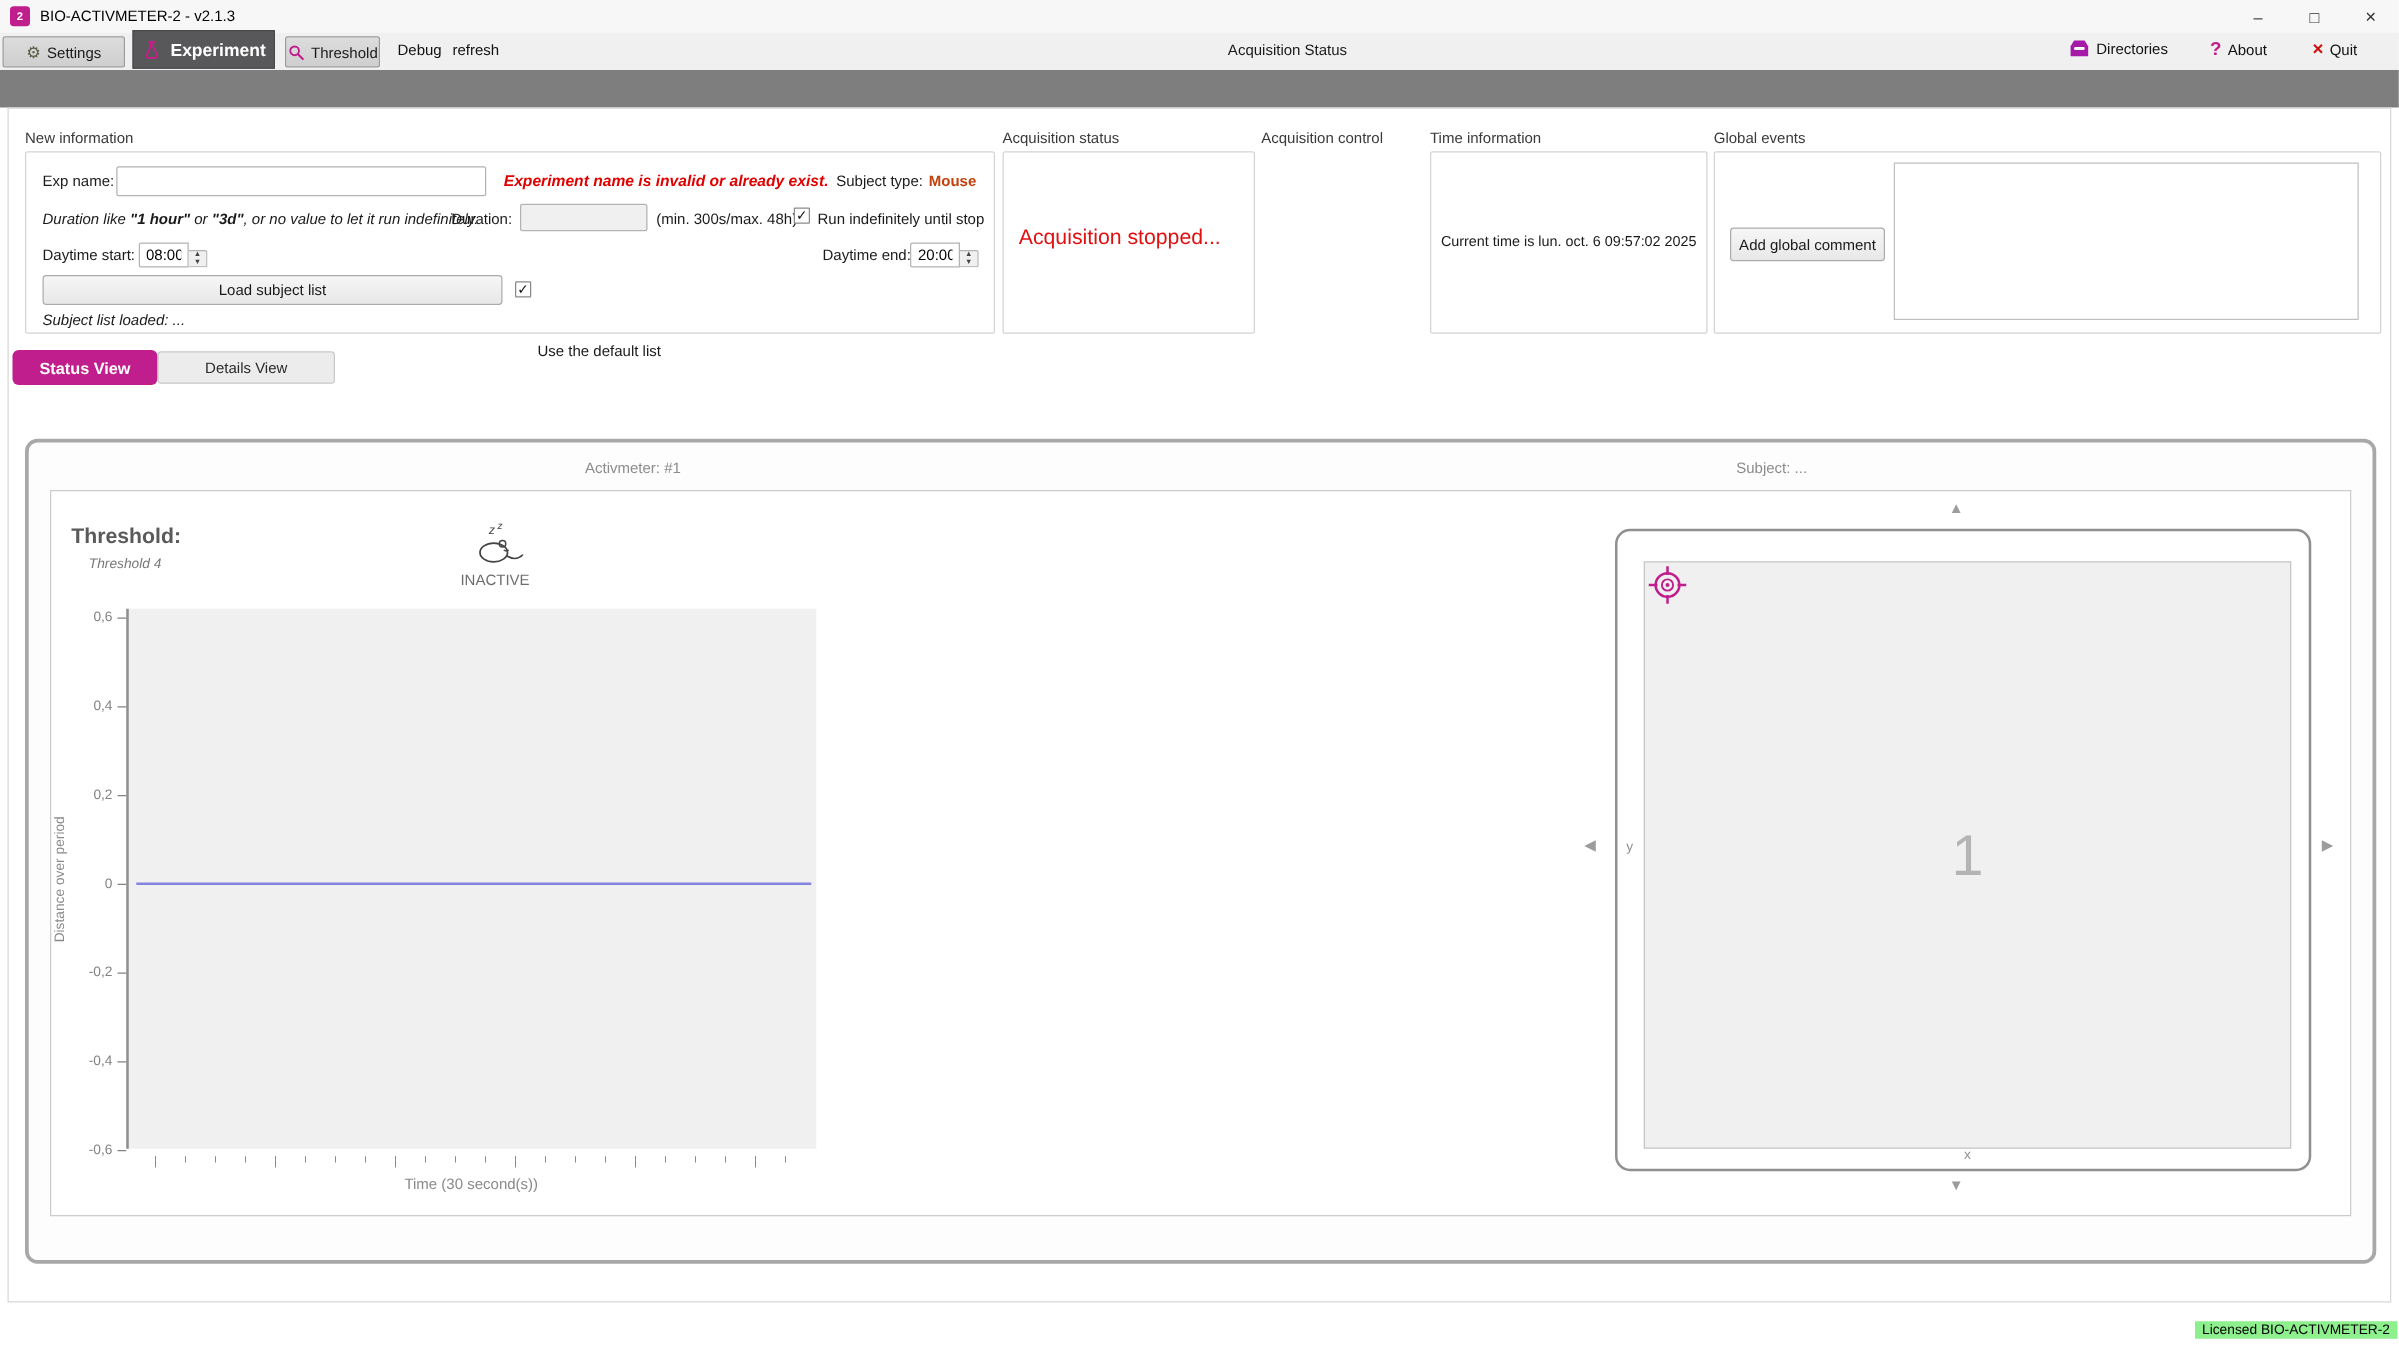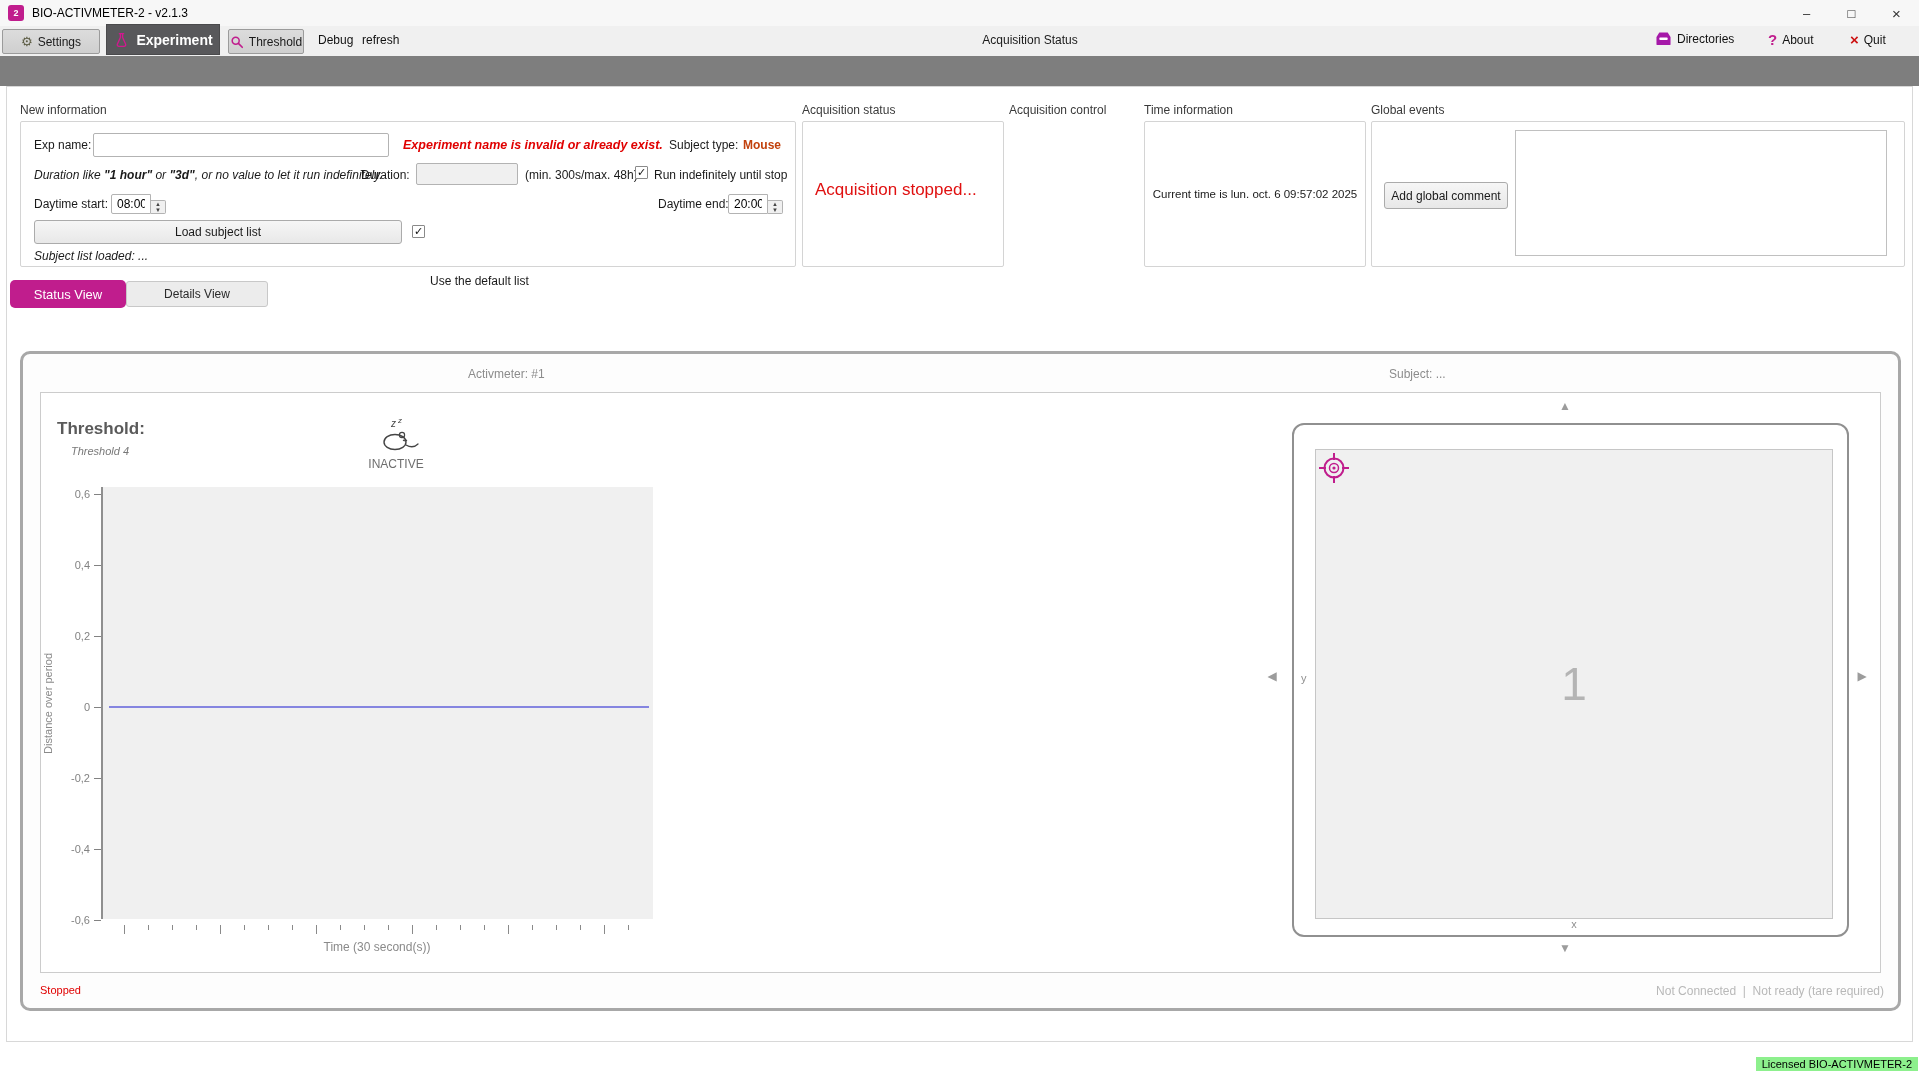--- a/index.html
+++ b/index.html
@@ -44,21 +44,21 @@
   .spin { display:flex; height:22px;align-items:flex-end; }
   .spin input { width:40px; text-align:center; border-radius:2px 0 0 2px; }
   .spin-btns { width:15px; border:1px solid #b3b3b3; border-left:none; border-radius:0 2px 2px 0;
     display:flex; flex-direction:column; background:#f0f0f0; }
   .spin-btns span { flex:1; display:flex; align-items:center; justify-content:center; font-size:6px; color:#444; }
   .lbl { font-size:12px; color:#1a1a1a; white-space:nowrap; }
   .hint { font-style:italic; }
   .error { color:#e00000; font-weight:bold; font-style:italic; font-size:12.5px; white-space:nowrap; }
 
   
-  .tab-status { background:#c01d8d; color:#fff; font-weight:normal; font-size:13px; border-radius:5px;
+  .tab-status { background:#c01d8d; color:#fff; font-weight:bold; font-size:13px; border-radius:5px;
     display:flex; align-items:center; justify-content:center; }
   .tab-details { background:#ececec; border:1px solid #c8c8c8; color:#2a2a2a; font-size:12px;
     border-radius:3px; display:flex; align-items:center; justify-content:center; }
 
   
   .container { left:20px; top:351px; width:1881px; height:660px; border:3px solid #a8a8a8;
     border-radius:10px; background:#fdfdfd; }
   .graylabel { color:#8c8c8c; font-size:12px; white-space:nowrap; }
   .innerpanel { left:17px; top:38px; width:1841px; height:581px; border:1px solid #cccccc; background:#fff; }
 
@@ -308,19 +308,15 @@
         </div>
       <span class="abs axisletter" style="left:7px; top:247px;">y</span>
       <div class="abs axisletter" style="left:21px; top:493px; width:518px; text-align:center;">x</div>
     </div>
     <div class="abs navarrow" style="left:1515px; top:4px;">▲</div>
     <div class="abs navarrow" style="left:1515px; top:546px;">▼</div>
     <div class="abs navarrow" style="left:1222px; top:274px;">◀</div>
     <div class="abs navarrow" style="left:1812px; top:274px;">▶</div>
   </div>
 
-  <div class="abs footer">
-    <span class="stopped">Stopped</span>
-    <span class="connstat">Not Connected  |  Not ready (tare required)</span>
-  </div>
 </div>
 
 <div class="abs license">Licensed BIO-ACTIVMETER-2</div>
 
 </body></html>

